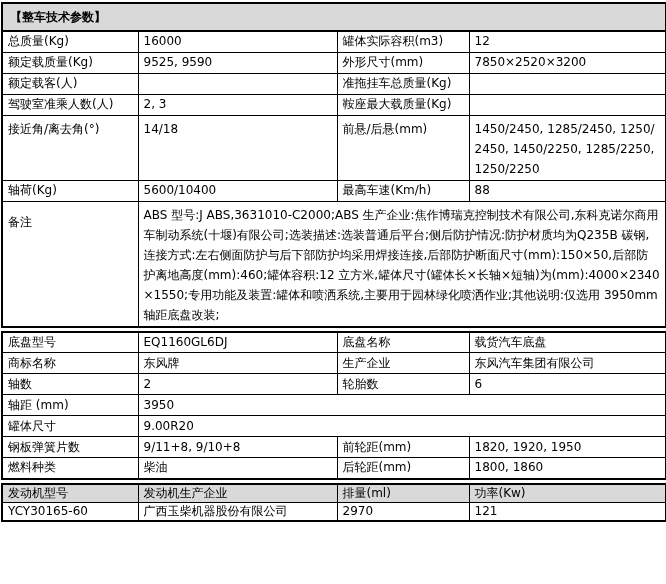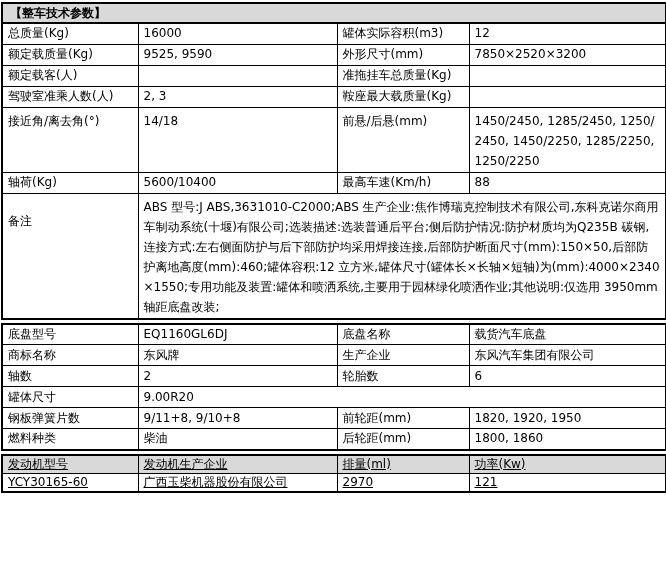--- a/index.html
+++ b/index.html
@@ -12,48 +12,48 @@
     font-size: 12px;
   }
   .page { padding: 2px 1px 0 1px; }
   table.spec {
     border-collapse: collapse;
     table-layout: fixed;
     width: 664px;
     border: 2px solid #000000;
     margin: 0 0 3px 0;
   }
-  table.spec.engine { margin-bottom: 8px; text-decoration: underline; }
+  table.spec.engine { margin-bottom: 8px; }
   col.c1 { width: 136px; }
   col.c2 { width: 199px; }
   col.c3 { width: 132px; }
   col.c4 { width: 197px; }
   td {
     border: 1px solid #000000;
     padding: 1px 5px;
     height: 21px;
     line-height: 15px;
     vertical-align: middle;
     word-break: break-all;
     overflow: hidden;
   }
   td.title {
     background: #d9d9d9;
     font-weight: bold;
     border: 2px solid #000000;
-    height: 20px;
+    height: 28px;
     padding-left: 7px;
   }
   tr.tall td {
     height: 62px;
     vertical-align: top;
     line-height: 20px;
     padding-top: 3px;
   }
-  td.remark-label { vertical-align: top; padding-top: 20px; }
+  td.remark-label { vertical-align: top; padding-top: 13px; }
   td.remark {
     height: 118px;
     vertical-align: top;
     line-height: 20px;
     padding-top: 3px;
   }
   table.engine td { height: 15px; }
   td.ehead {
     background: #d9d9d9;
     border-top: 2px solid #000000;
@@ -138,20 +138,24 @@
       <td>生产企业</td>
       <td>东风汽车集团有限公司</td>
     </tr>
     <tr>
       <td>轴数</td>
       <td>2</td>
       <td>轮胎数</td>
       <td>6</td>
     </tr>
     <tr>
+      <td>轴距 (mm)</td>
+      <td colspan="3">3950</td>
+    </tr>
+    <tr>
       <td>罐体尺寸</td>
       <td colspan="3">9.00R20</td>
     </tr>
     <tr>
       <td>钢板弹簧片数</td>
       <td>9/11+8, 9/10+8</td>
       <td>前轮距(mm)</td>
       <td>1820, 1920, 1950</td>
     </tr>
     <tr>

